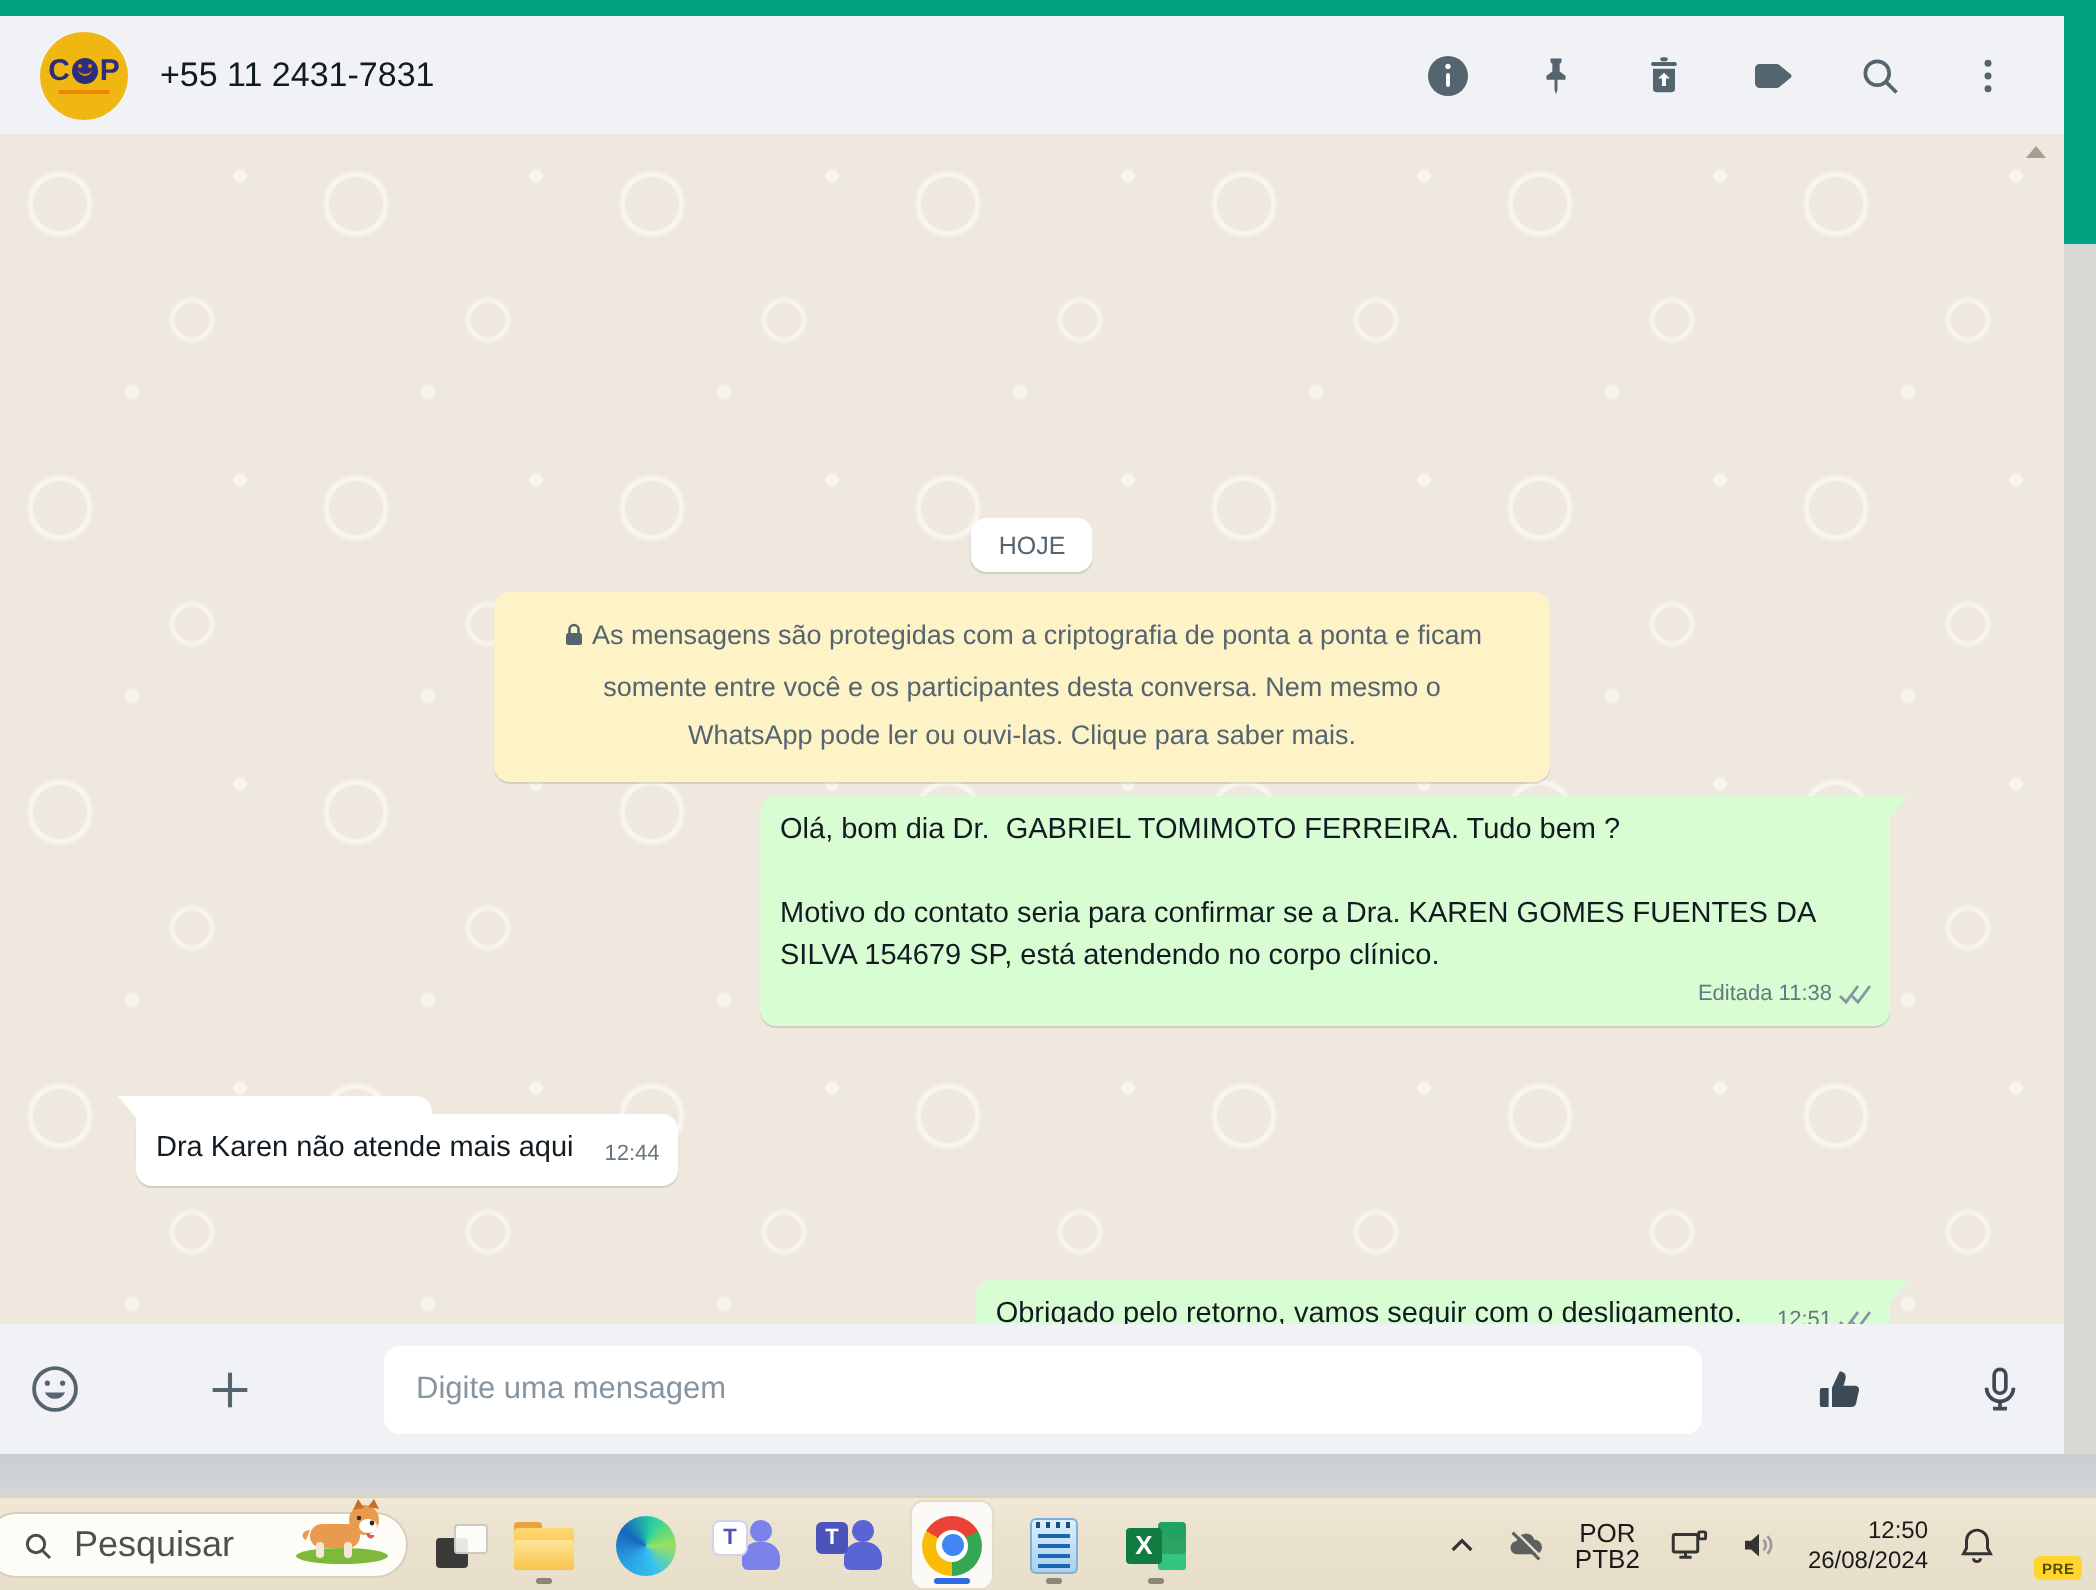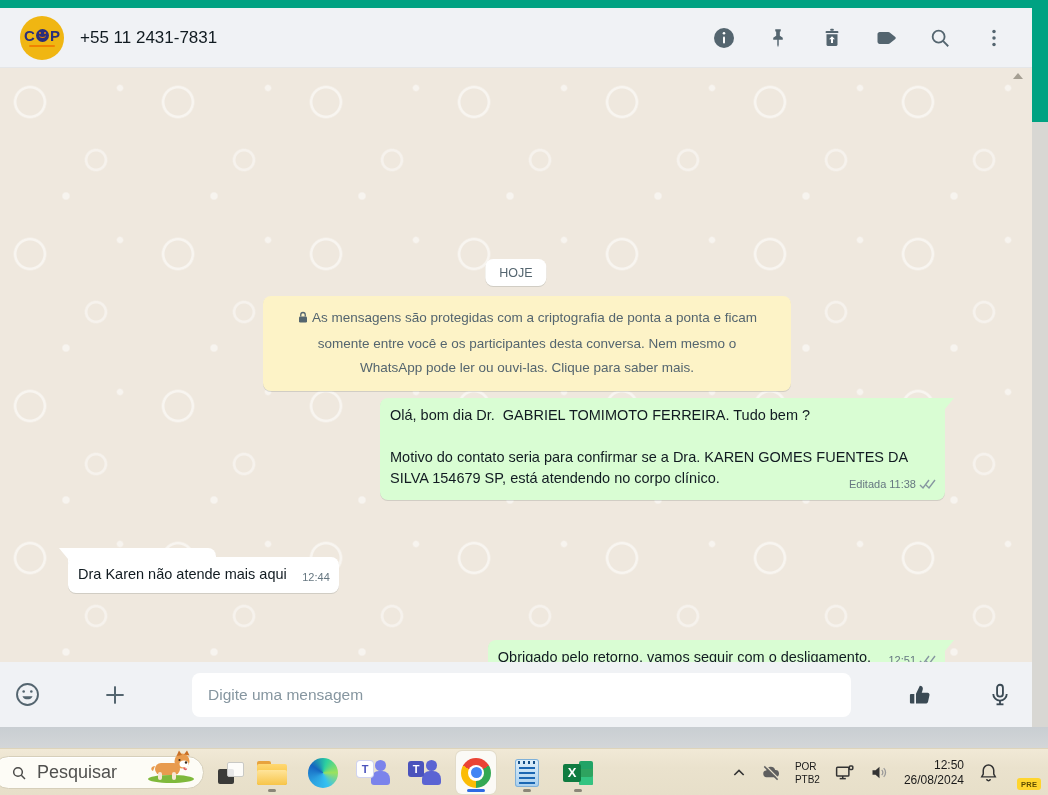--- a/index.html
+++ b/index.html
@@ -41,21 +41,21 @@
       radial-gradient(circle at 120px 20px, rgba(255,255,255,.5) 2.5px, rgba(255,255,255,0) 4px);
     background-size:148px 152px; }
   .scroll-arrow { position:absolute; right:9px; top:5px; width:0; height:0;
     border-left:5px solid transparent; border-right:5px solid transparent;
     border-bottom:6px solid #a59f93; cursor:pointer; }
 
   .date-chip { position:absolute; top:191px; left:50%; transform:translateX(-50%);
     background:#fff; color:#54656f; font-size:12.5px; padding:7px 14px 6px;
     border-radius:8px; box-shadow:0 1px .5px rgba(11,20,26,.13); }
 
-  .notice { position:absolute; top:228px; left:263px; width:528px; background:#fdf3c7;
+  .notice { position:absolute; top:228px; left:247px; width:528px; background:#fdf3c7;
     color:#54656f; font-size:13.5px; line-height:24px; text-align:center;
     padding:10px 24px 11px; border-radius:8px; box-shadow:0 1px .5px rgba(11,20,26,.13);
     cursor:pointer; }
   .lock-ic { display:inline-block; vertical-align:-2px; margin-right:3px; }
 
   .bubble { position:absolute; border-radius:8px; font-size:14.5px; line-height:21px;
     color:#111b21; box-shadow:0 1px .5px rgba(11,20,26,.13); padding:7px 10px 8px;
     cursor:pointer; }
   .bubble .txt { white-space:pre-wrap; }
   .out { background:#d9fdd3; }
@@ -63,21 +63,21 @@
   .tail-out { border-top-right-radius:0; }
   .tail-out::after { content:""; position:absolute; top:0; right:-9px; width:0; height:0;
     border-top:11px solid #d9fdd3; border-right:9px solid transparent; }
   .tail-in { border-top-left-radius:0; }
   .tail-in::after { content:""; position:absolute; top:0; left:-9px; width:0; height:0;
     border-top:11px solid #ffffff; border-left:9px solid transparent; }
   .meta { position:absolute; right:9px; bottom:5px; display:flex; align-items:center;
     gap:3px; font-size:11px; color:#667781; white-space:nowrap; }
   .ticks { display:flex; }
 
-  .msg1 { top:330px; right:87px; width:565px; padding-bottom:11px; }
+  .msg1 { top:330px; right:87px; width:565px; padding-bottom:24px; }
   .msg1 .p2 { margin-top:21px; }
   .in1 { top:440px; left:68px; padding-right:52px;margin-top:40px; }
   .in2 { top:489px; left:68px; padding-right:52px;text-align:center; }
   .out2 { top:528px; right:87px; padding-right:74px;margin-top:44px; }
 
   
   .composer { height:65px; background:#f0f2f5; display:flex; align-items:center;
     padding:0 17px 0 12px;gap:40px; }
   .comp-icon { width:30px; height:30px; display:flex; align-items:center; justify-content:center;
     cursor:pointer; color:#54656f; flex-shrink:0; }
@@ -147,21 +147,21 @@
   .ic-excel { position:relative; width:30px; height:28px; }
   .ic-excel .xl-sheet { position:absolute; right:0; top:2px; width:14px; height:24px;
     background:#21a366; border-radius:2px;
     box-shadow:inset 0 -8px 0 #33c481, inset 0 -16px 0 #2ea35f; }
   .ic-excel .xl-tile { position:absolute; left:0; top:5px; width:18px; height:18px;
     background:#107c41; border-radius:2px; display:flex; align-items:center; justify-content:center;
     color:#fff; font-weight:bold; font-size:13px; }
 
   .tray { position:absolute; right:8px; top:0; height:47px; display:flex; align-items:center; gap:14px; }
   .tray-ic { display:flex; align-items:center; justify-content:center; cursor:pointer; }
-  .lang { font-size:10px; line-height:13px; color:#1a1a1a; cursor:pointer; }
+  .lang { font-size:13px; line-height:13px; color:#1a1a1a; text-align:center; cursor:pointer; }
   .clock { font-size:12px; line-height:15px; color:#1a1a1a; text-align:right; cursor:pointer; }
   .copilot { position:relative; width:27px; height:27px; cursor:pointer; }
   .copilot .cp-blob { width:27px; height:27px; border-radius:9px;
     background:conic-gradient(from 230deg,#3ec6f0,#3b6df2,#8a4df7,#e95db8,#f7b84b,#76d85c,#3ec6f0); }
   .cp-badge { position:absolute; left:4px; bottom:-4px; background:#ffd52e; color:#5b4a00;
     font-size:7.5px; font-weight:bold; padding:1.5px 4px; border-radius:3px; letter-spacing:.3px; }
 </style>
 </head>
 <body>
 

